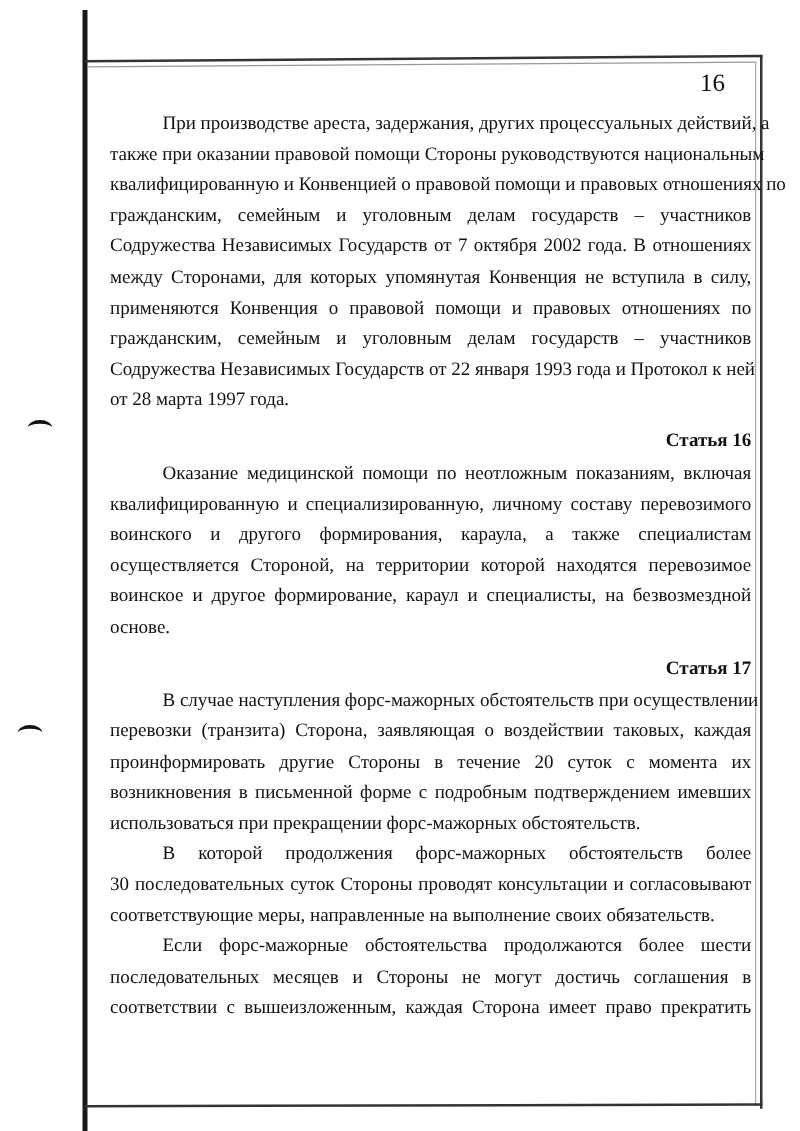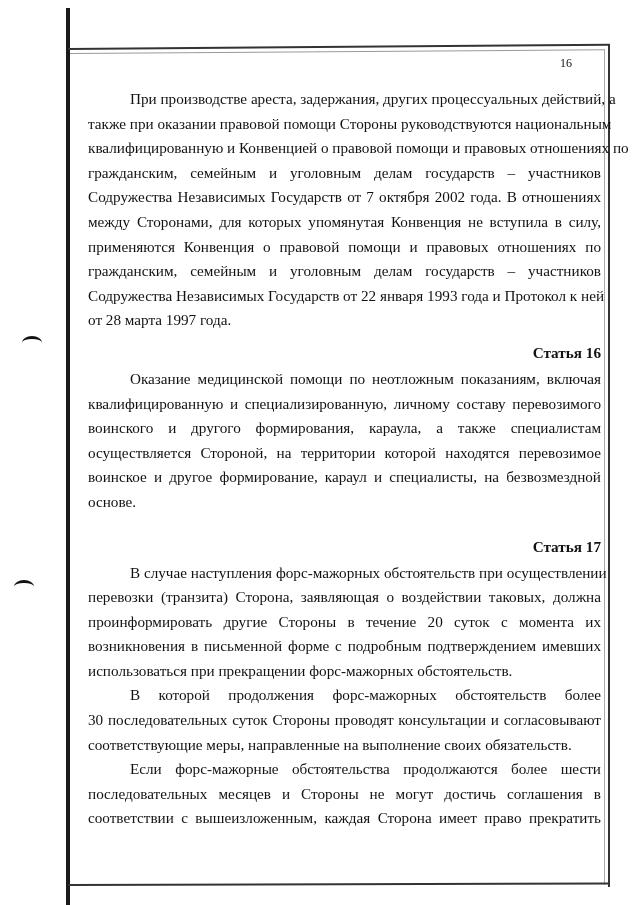--- a/index.html
+++ b/index.html
@@ -8,21 +8,21 @@
   .spine { position:absolute; left:66px; top:8px; width:4px; height:897px; background:#1a1a1a; }
   .frame-top { position:absolute; left:68px; top:48px; width:542px; height:0;
                border-top:2px solid #333; transform:rotate(-0.45deg); transform-origin:left top; }
   .frame-top2 { position:absolute; left:70px; top:53px; width:535px; height:0;
                border-top:1px solid #999; transform:rotate(-0.4deg); transform-origin:left top; }
   .frame-right { position:absolute; left:608px; top:44px; width:0; height:843px; border-left:2px solid #333; }
   .frame-right2 { position:absolute; left:604px; top:50px; width:0; height:835px; border-left:1px solid #aaa; }
   .frame-bottom { position:absolute; left:68px; top:884px; width:542px; height:0; border-top:2px solid #333;
                   transform:rotate(-0.15deg); transform-origin:left top; }
   .mark { position:absolute; width:20px; height:10px; border-top:3px solid #111; border-radius:50% 50% 0 0; }
-  .page-num { position:absolute; left:560px; top:56px; font-size:12px; }
+  .page-num { position:absolute; left:560px; top:56px; font-size:20px; }
   .text { position:absolute; left:88px; width:513px; font-size:15.2px; line-height:24.6px; }
   .line { display:block; text-align:justify; text-align-last:justify; white-space:nowrap; height:24.6px; }
   .line.last { text-align-last:left; }
   .line.indent { padding-left:42px; }
   .heading { display:block; text-align:right; font-weight:bold; font-size:15.2px; height:26px; }
 </style>
 </head>
 <body>
 
 <div class="spine"></div>
@@ -51,24 +51,24 @@
     </div>
     <div class="heading" style="margin-top: 8px;">Статья 16</div>
     <div>
       <span class="line indent">Оказание медицинской помощи по неотложным показаниям, включая</span>
       <span class="line">квалифицированную и специализированную, личному составу перевозимого</span>
       <span class="line">воинского и другого формирования, караула, а также специалистам</span>
       <span class="line">осуществляется Стороной, на территории которой находятся перевозимое</span>
       <span class="line">воинское и другое формирование, караул и специалисты, на безвозмездной</span>
       <span class="line last">основе.</span>
     </div>
-    <div class="heading" style="margin-top: 20px;">Статья 17</div>
+    <div class="heading" style="margin-top: 8px;">Статья 17</div>
     <div>
       <span class="line indent">В случае наступления форс-мажорных обстоятельств при осуществлении</span>
-      <span class="line">перевозки (транзита) Сторона, заявляющая о воздействии таковых, должна</span>
+      <span class="line">перевозки (транзита) Сторона, заявляющая о воздействии таковых, каждая</span>
       <span class="line">проинформировать другие Стороны в течение 20 суток с момента их</span>
       <span class="line">возникновения в письменной форме с подробным подтверждением имевших</span>
       <span class="line last">использоваться при прекращении форс-мажорных обстоятельств.</span>
     </div>
     <div>
       <span class="line indent">В которой продолжения форс-мажорных обстоятельств более</span>
       <span class="line">30 последовательных суток Стороны проводят консультации и согласовывают</span>
       <span class="line last">соответствующие меры, направленные на выполнение своих обязательств.</span>
     </div>
     <div>

